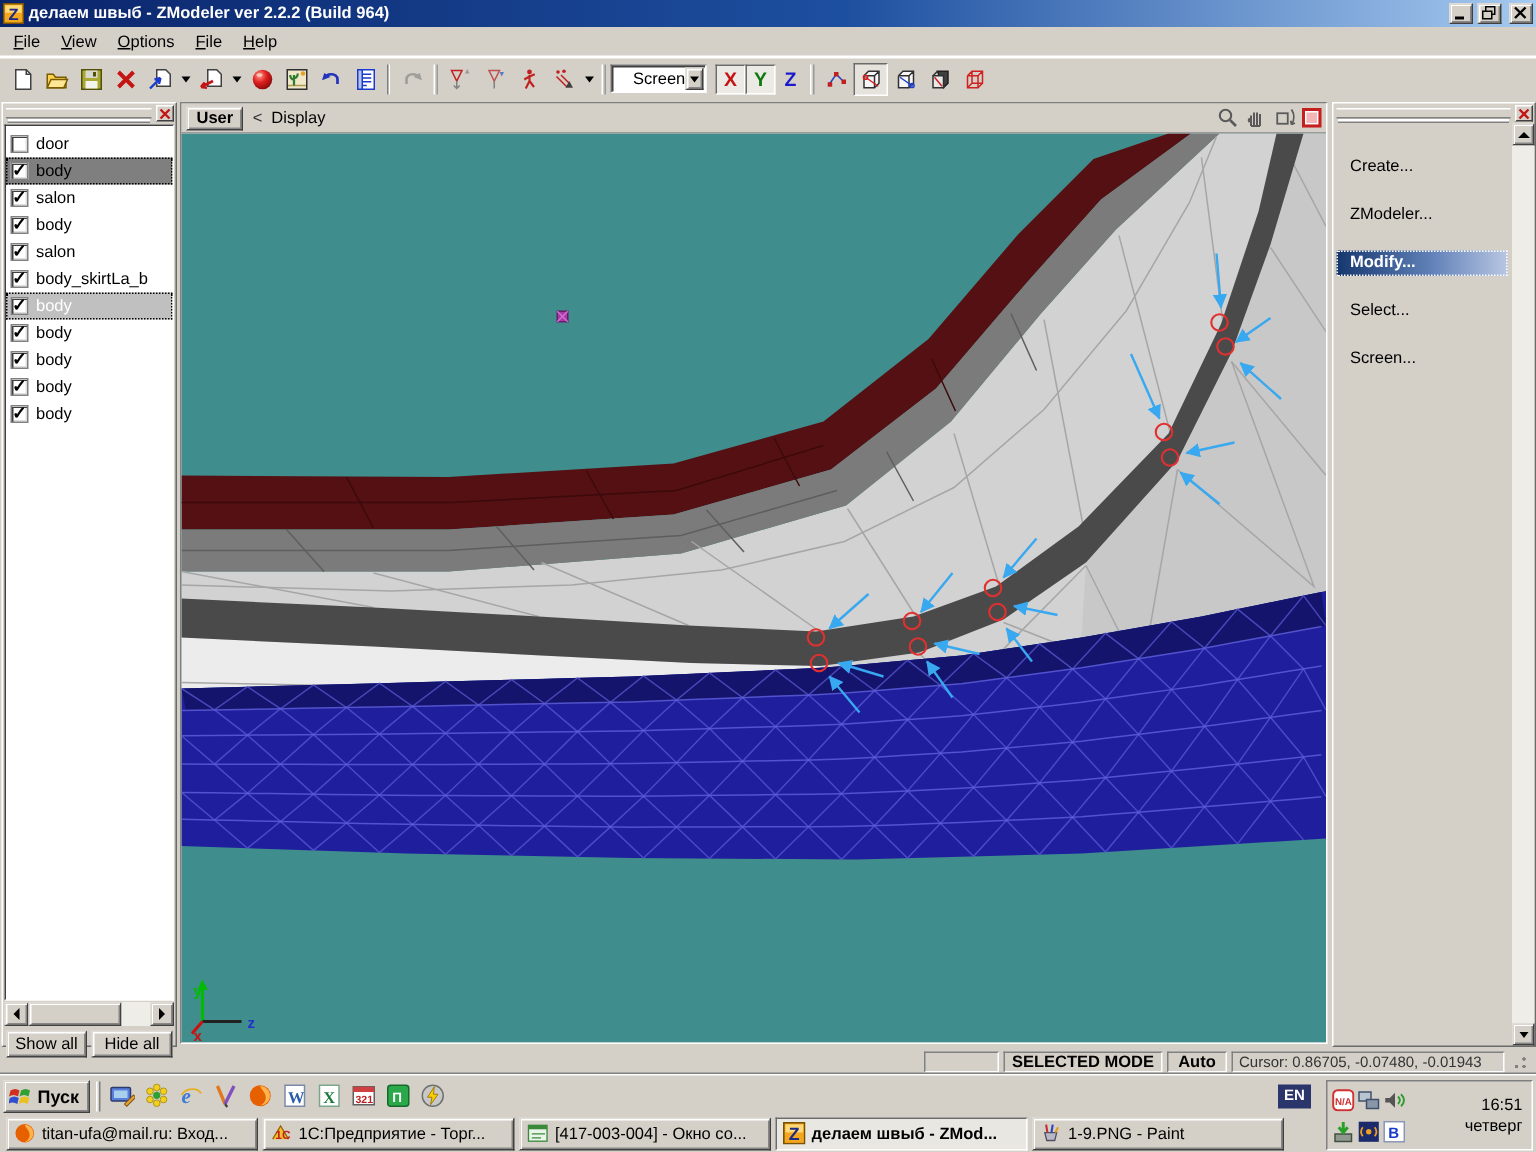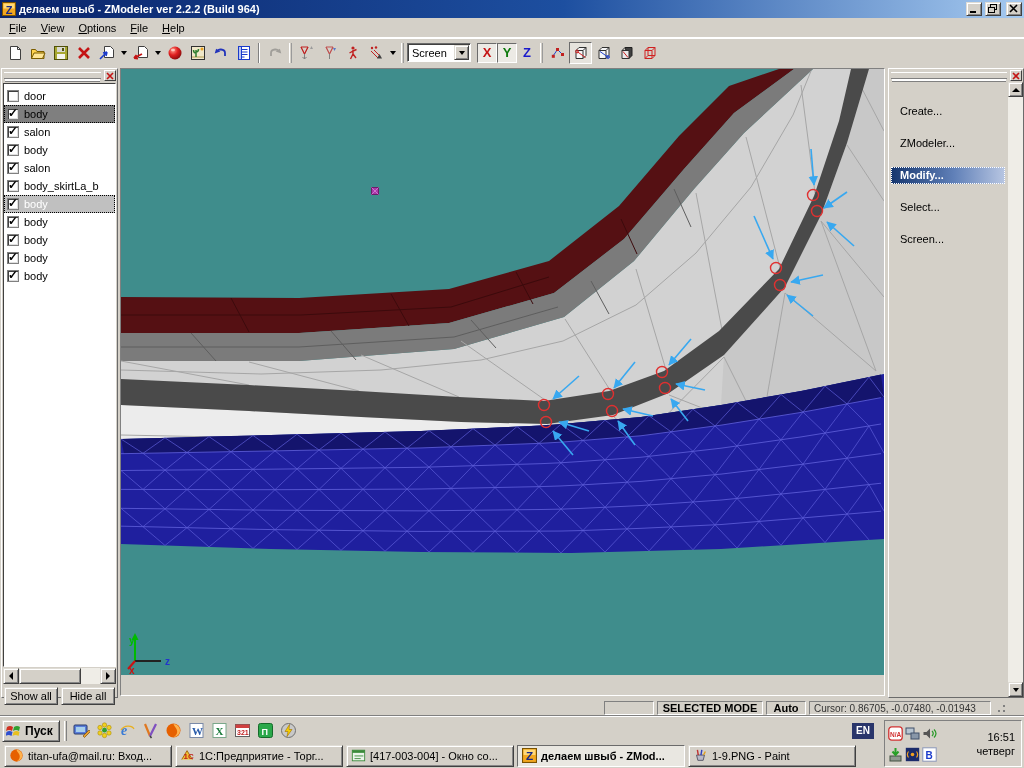--- a/index.html
+++ b/index.html
@@ -23,21 +23,21 @@
   
   .toolbar { height:28px; display:flex; align-items:center; padding:0 3px; border-top:1px solid #fff; }
   .tbtn { width:23px; height:22px; display:flex; align-items:center; justify-content:center; }
   .tbtn.pressed { border:1px solid; border-color:#6b6b6b #fff #fff #6b6b6b; background:#e6e3dd; }
   .tbtn.disabled { opacity:.4; filter:grayscale(1); }
   .caret-d { width:0; height:0; border-left:3px solid transparent; border-right:3px solid transparent; border-top:4px solid #000; }
   .dropbtn { width:11px; height:22px; display:flex; align-items:center; justify-content:center; }
   .tsep { width:2px; height:20px; border-left:1px solid #808080; border-right:1px solid #fff; margin:0 3px; }
   .tgrip { width:3px; height:20px; border-left:1px solid #fff; border-right:1px solid #9a9a9a; margin:0 3px; }
   .combo { width:64px; height:19px; background:#fff; border:1px solid; border-color:#6b6b6b #fff #fff #6b6b6b; box-shadow:inset 1px 1px 0 #404040; display:flex; align-items:center; }
-  .combo span { flex:1; padding-left:4px; }
+  .combo span { flex:1; padding-left:14px; }
   .combo-btn { width:15px; height:15px; background:#d4d0c8; display:flex; align-items:center; justify-content:center; margin-right:1px; }
   .axisbtn { width:20px; height:20px; display:flex; align-items:center; justify-content:center; font-weight:bold; font-size:13px; }
   .axisbtn.pressed { border:1px solid; border-color:#6b6b6b #fff #fff #6b6b6b; background:#eceae5; }
 
   
   .workarea { position:absolute; top:66px; left:0; width:1024px; height:634px; }
 
   .sidepanel { position:absolute; top:2px; background:#d4d0c8; }
   .panel-head { height:13px; display:flex; align-items:center; padding:1px 1px 1px 2px; }
   .grip-lines { flex:1; height:7px; border-top:1px solid #fff; border-bottom:1px solid #808080; box-shadow:0 3px 0 -1px #fff, 0 4px 0 -1px #808080; margin-right:3px; }
@@ -70,21 +70,21 @@
 
   
   .viewport { position:absolute; left:120px; top:2px; width:765px; height:628px; border:1px solid; border-color:#808080 #fff #fff #808080; }
   .vheader { height:20px; background:#d4d0c8; display:flex; align-items:center; padding:0 3px; gap:6px; border-bottom:1px solid #9a9a9a; }
   .vtab { height:16px; padding:0 6px; font-weight:bold; display:flex; align-items:center; background:#d4d0c8; }
   .vicons { margin-left:auto; display:flex; align-items:center; gap:4px; }
   .vmax { width:13px; height:13px; border:2px solid #c42020; background:#f2b6b6; box-shadow:inset 0 0 0 1px #fff; }
   .vcanvas { width:763px; height:606px; display:block; }
 
   
-  .statusbar { position:absolute; top:700px; left:0; width:1024px; height:16px; display:flex; align-items:flex-start; padding:1px 18px; gap:3px; }
+  .statusbar { position:absolute; top:700px; left:0; width:1024px; height:16px; display:flex; align-items:flex-start; padding:1px 6px; gap:3px; }
   .scell { height:14px; display:flex; align-items:center; justify-content:center; border:1px solid; border-color:#808080 #fff #fff #808080; }
   .sb-spacer { flex:1; }
   .grip-dots { width:12px; height:12px; background:
     radial-gradient(circle at 10px 10px,#808080 1px,transparent 1.3px),
     radial-gradient(circle at 10px 5px,#808080 1px,transparent 1.3px),
     radial-gradient(circle at 5px 10px,#808080 1px,transparent 1.3px); }
 
   
   .taskbar { position:absolute; bottom:0; left:0; width:1024px; height:52px; background:#d4d0c8; border-top:1px solid #fff; box-shadow:0 -1px 0 #808080; }
   .tb-rows { position:absolute; left:0; top:0; right:142px; }
@@ -374,20 +374,40 @@
               <div class="caret-r"></div>
             </div>
         </div>
         <div class="panel-btns">
           <div class="pbtn out2">Show all</div>
           <div class="pbtn out2">Hide all</div>
         </div>
       </div>
 
       <div class="viewport">
+        <div class="vheader">
+          <div class="vtab out2">User</div>
+          <span style="color:#303030">&lt;</span>
+          <span>Display</span>
+          <div class="vicons">
+            <svg width="15" height="15" viewBox="0 0 15 15">
+                <circle cx="6" cy="6" r="3.8" fill="none" stroke="#5a5a5a" stroke-width="1.4"></circle>
+                <path d="M9,9 L13,13" stroke="#5a5a5a" stroke-width="1.8"></path>
+              </svg>
+            <svg width="15" height="15" viewBox="0 0 15 15">
+                <path d="M4,13 V6 M6,13 V4 M8,13 V4 M10,13 V5 M4,9 C2.5,7.5 2,9 3,10.5" stroke="#5a5a5a" stroke-width="1.3" fill="none"></path>
+                <path d="M4,13 h6" stroke="#5a5a5a" stroke-width="1.3"></path>
+              </svg>
+            <svg width="15" height="15" viewBox="0 0 15 15">
+                <rect x="2.5" y="4.5" width="7" height="7" fill="none" stroke="#5a5a5a" stroke-width="1.2"></rect>
+                <path d="M12,2 C14,5 14,9 12,12 M12,12 l-0.5,-2.5 M12,12 l2.3,-1" stroke="#5a5a5a" stroke-width="1.2" fill="none"></path>
+              </svg>
+            <div class="vmax"></div>
+          </div>
+        </div>
         <svg id="vp-svg" class="vcanvas" viewBox="0 0 763 606">
           <defs>
             <marker id="ah" markerWidth="8" markerHeight="8" refX="5.5" refY="3" orient="auto">
                 <path d="M0,0 L6,3 L0,6 Z" fill="#38a8f0"></path>
               </marker>
           </defs>
 
           <rect x="0" y="0" width="763" height="606" fill="#3f8d8c"></rect>
 
           <path d="M0,292 L178,292 333,280 443,248 513,192 573,120 623,64 692,0 L763,0 L763,305 L680,322 600,336 520,348 430,356 300,362 150,366 0,370 Z" fill="#d2d2d2"></path>

